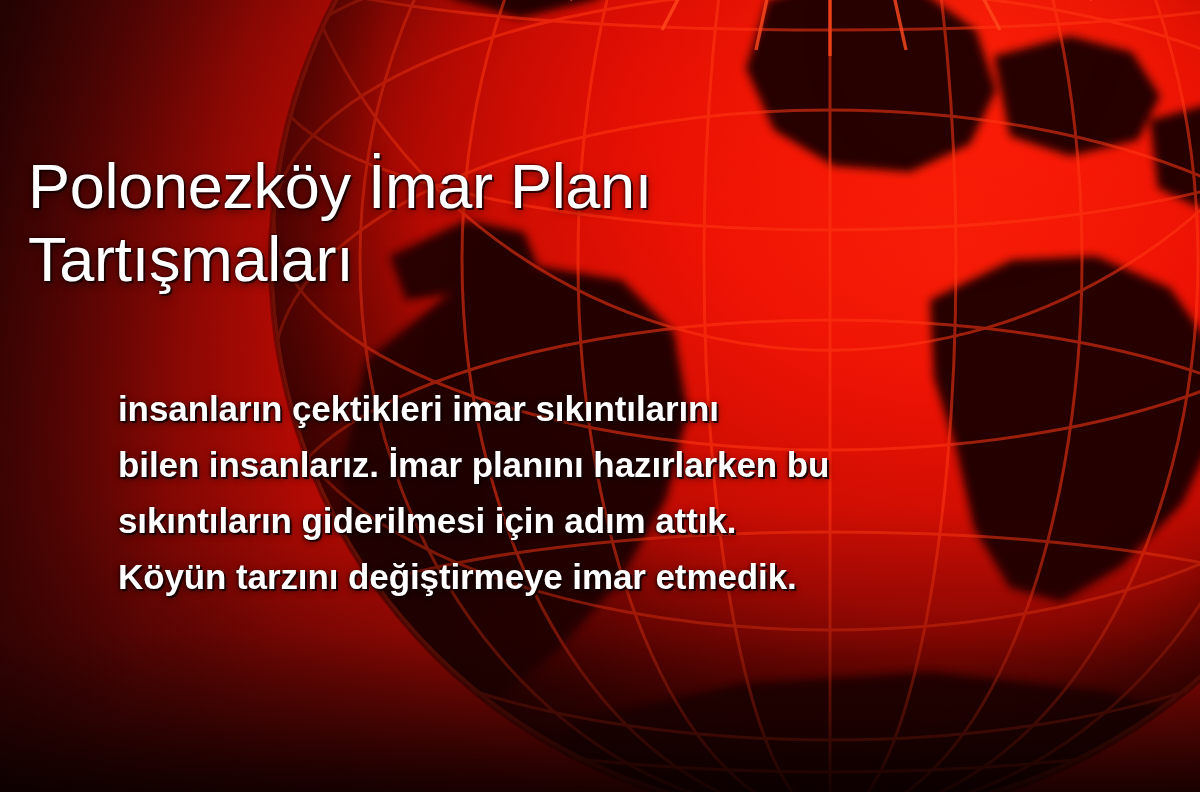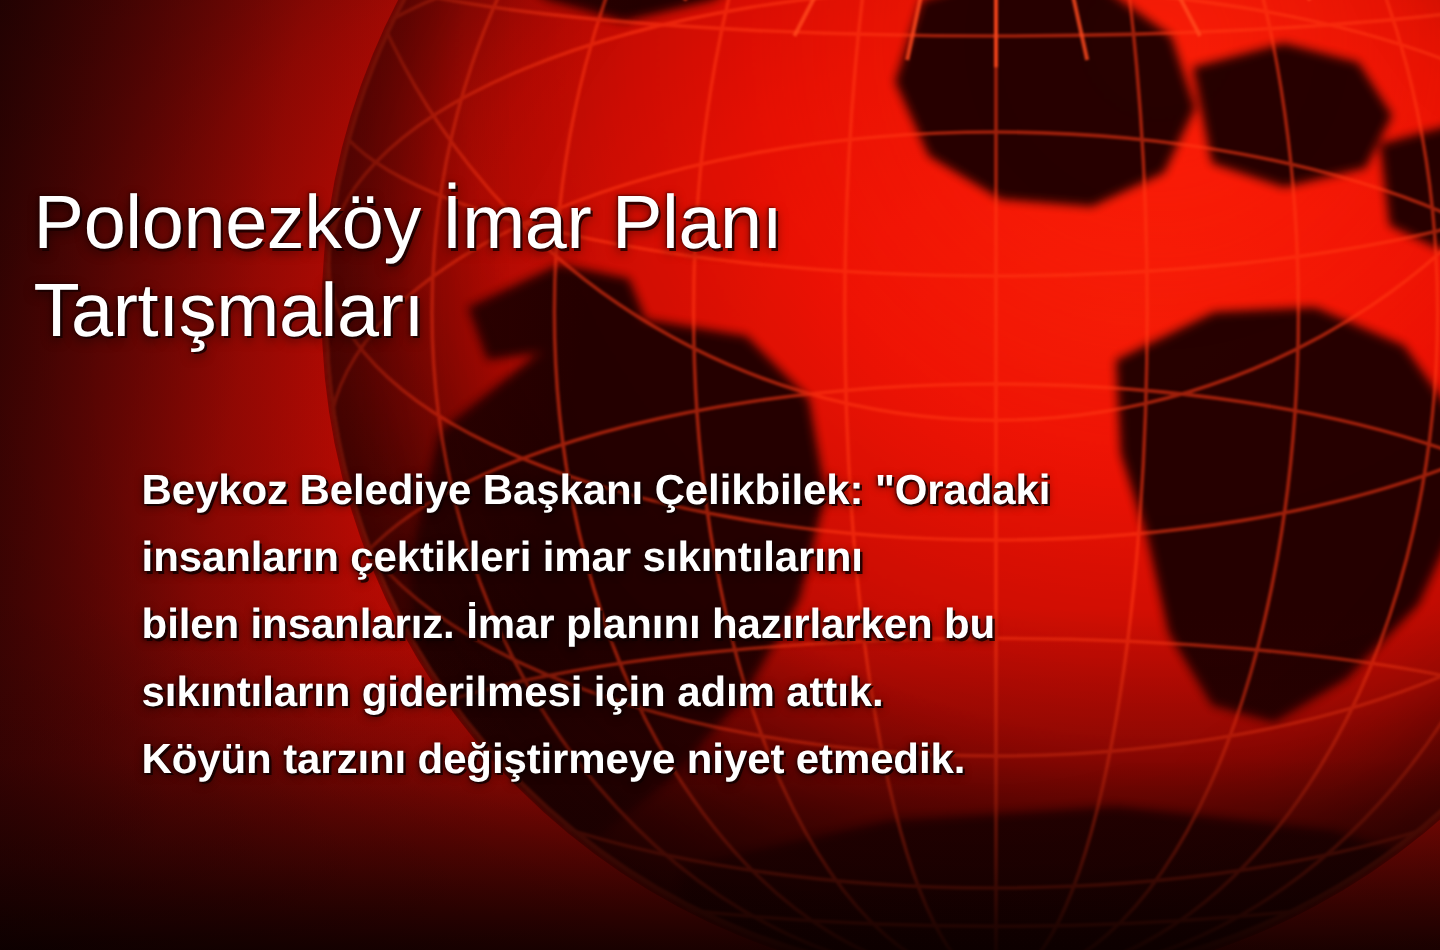--- a/index.html
+++ b/index.html
@@ -218,20 +218,19 @@
 
   <div class="globe-limb bg-layer"></div>
   <div class="bg-layer bg-left-shade"></div>
   <div class="bg-layer bg-bottom-shade"></div>
   <div class="bg-layer bg-vignette"></div>
 
   <h1 class="title">Polonezköy İmar Planı
 Tartışmaları</h1>
 
   <div class="quote">
-    <span class="qline">Beykoz Belediye Başkanı Çelikbilek: "Oradaki</span>
     <span class="qline">insanların çektikleri imar sıkıntılarını</span>
     <span class="qline">bilen insanlarız. İmar planını hazırlarken bu</span>
     <span class="qline">sıkıntıların giderilmesi için adım attık.</span>
-    <span class="qline">Köyün tarzını değiştirmeye niyet etmedik.</span>
+    <span class="qline">Köyün tarzını değiştirmeye imar etmedik.</span>
   </div>
 
 </div>
 
 </body></html>

